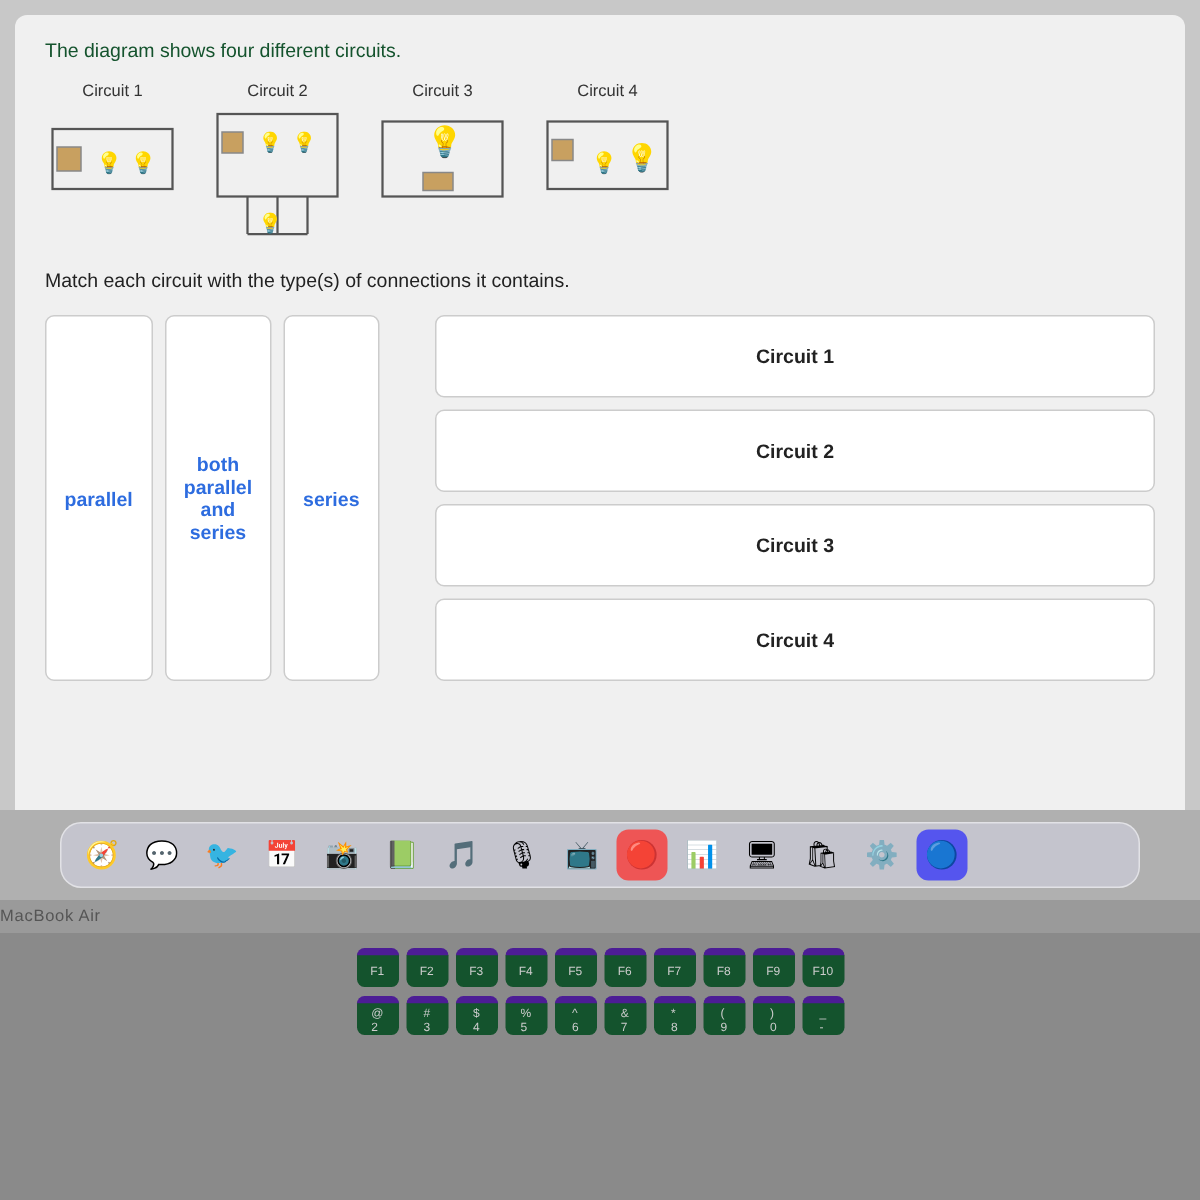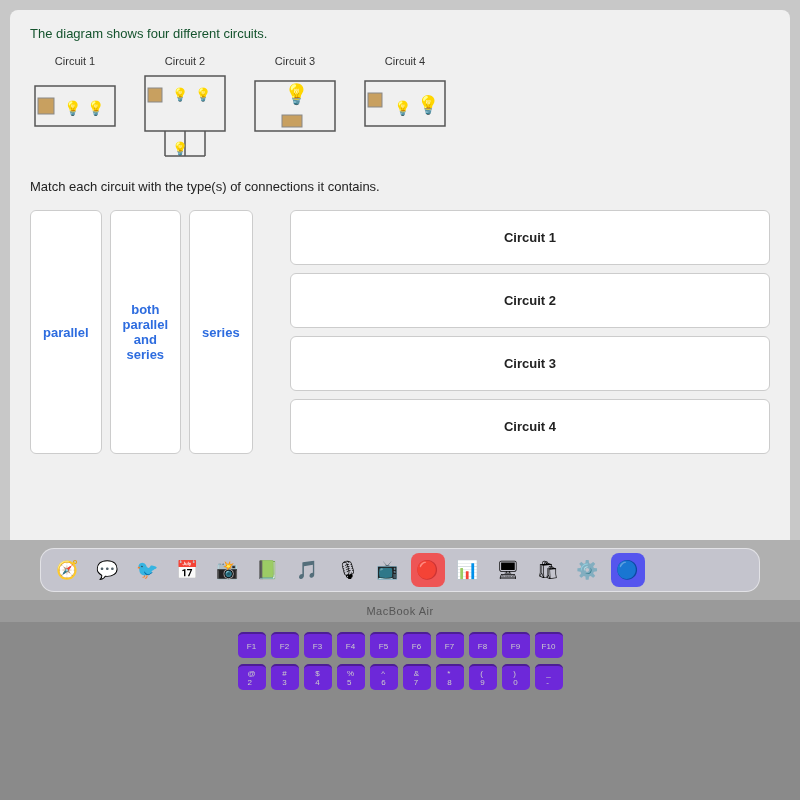--- a/index.html
+++ b/index.html
@@ -144,21 +144,21 @@
       cursor: pointer;
       flex-shrink: 0;
     }
 
     .macbook-label-bar {
       background: #9a9a9a;
       width: 800px;
       height: 22px;
       display: flex;
       align-items: center;
-      justify-content: center;
+      justify-content: flex-start;
       font-size: 11px;
       color: #555;
       letter-spacing: 0.5px;
     }
 
     .keyboard-area {
       background: #8a8a8a;
       width: 800px;
       flex: 1;
       display: flex;
@@ -167,31 +167,31 @@
       padding: 10px 20px 0;
       gap: 6px;
     }
 
     .key-row {
       display: flex;
       gap: 5px;
     }
 
     .key {
-      background: #6d28d9;
+      background: #14532d;
       border-radius: 5px;
       color: #ccc;
       font-size: 8px;
       display: flex;
       align-items: center;
       justify-content: center;
       height: 26px;
       min-width: 28px;
       padding: 0 4px;
-      border-top: 2px solid #4c1d95;
+      border-top: 5px solid #4c1d95;
     }
   </style>
 </head>
 <body>
 
 <div class="screen-area">
   <p class="description-text">The diagram shows four different circuits.</p>
 
   <div class="circuits-row">
 

